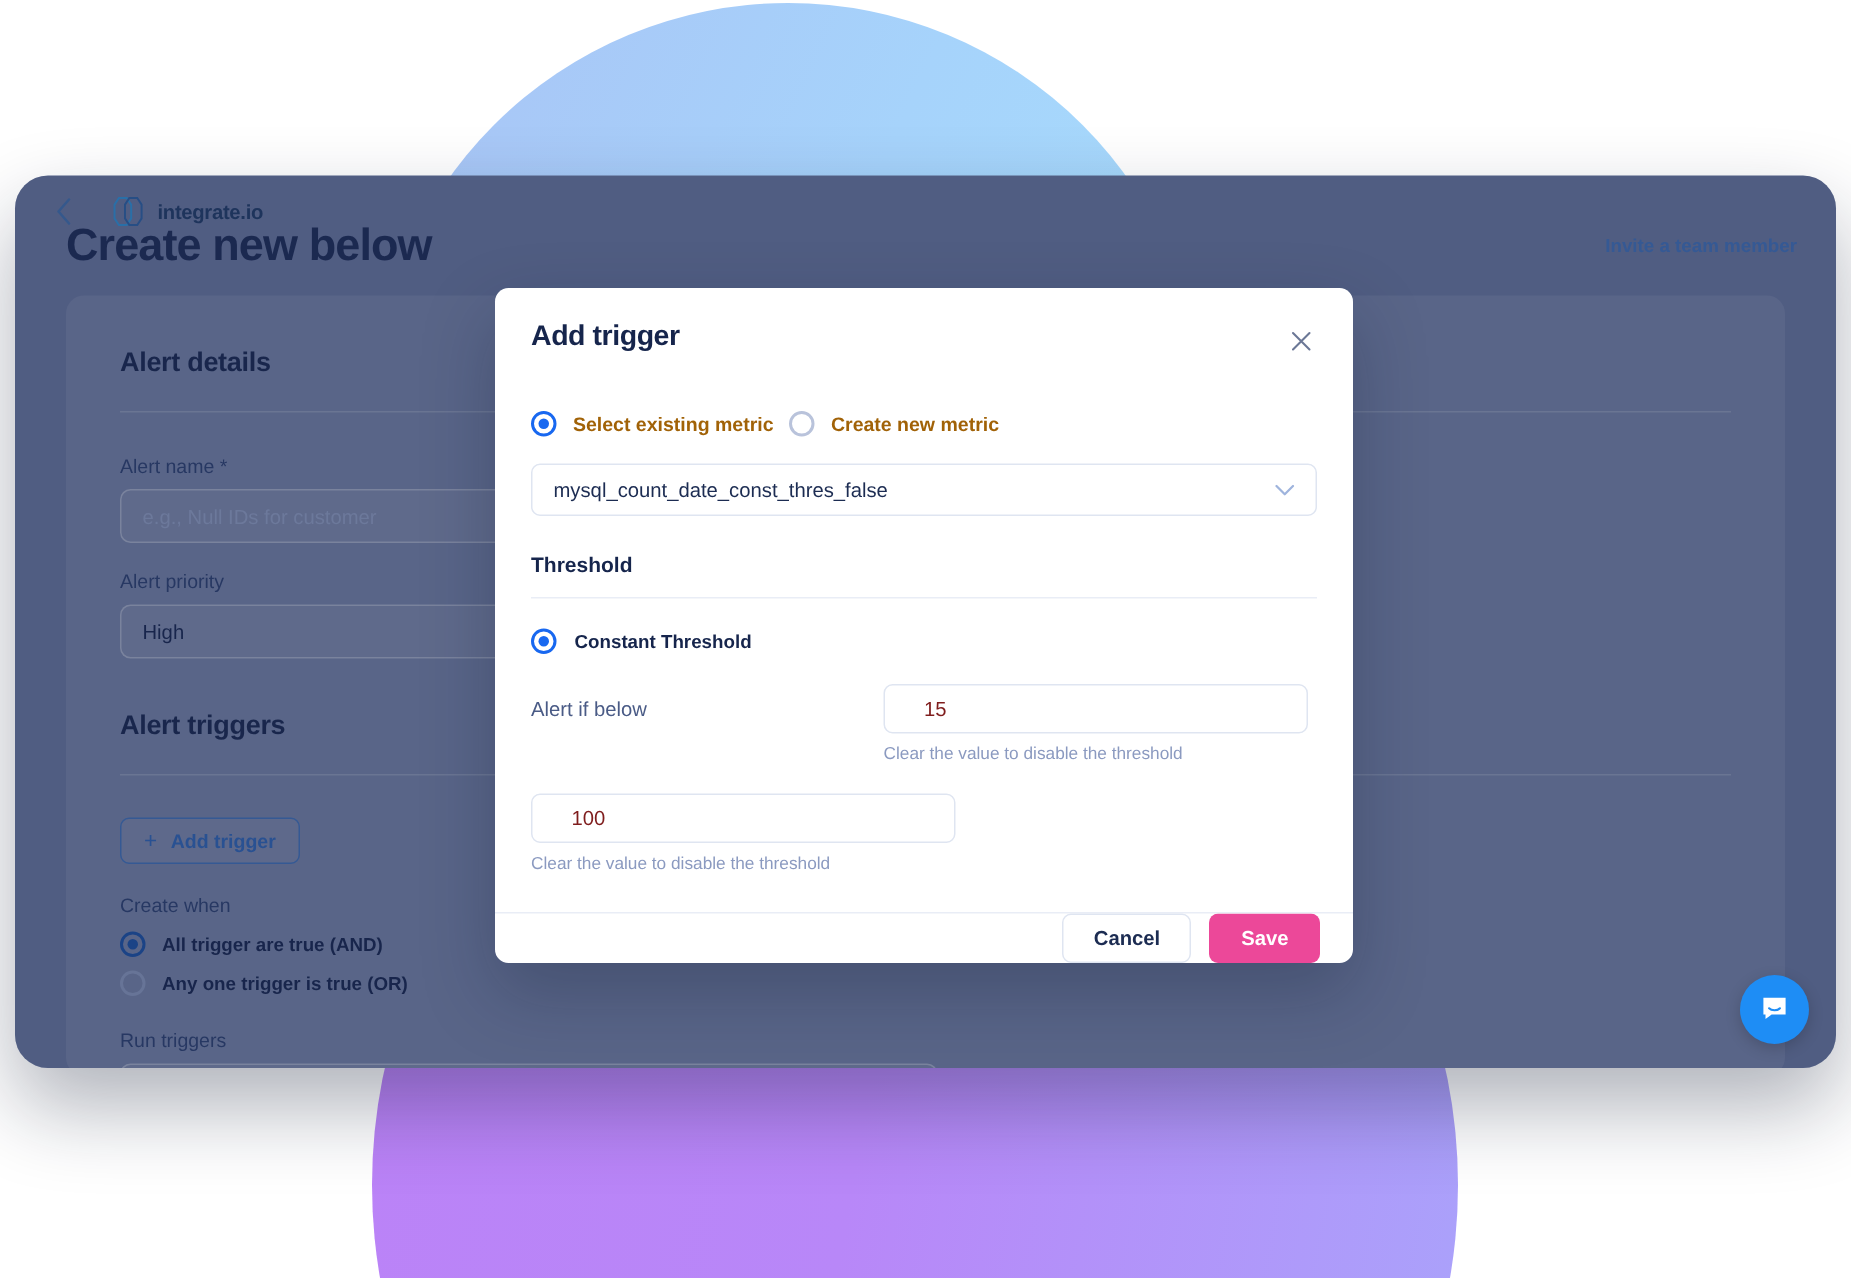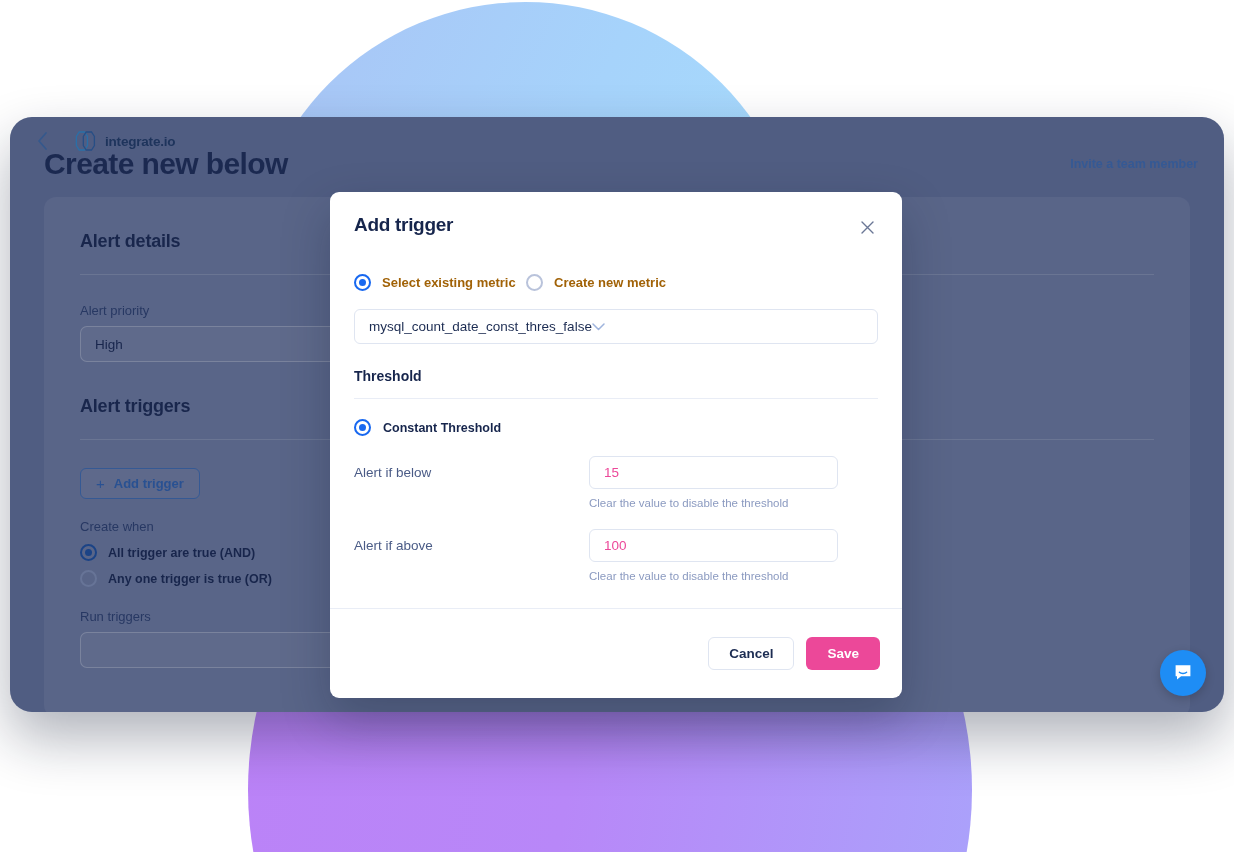--- a/index.html
+++ b/index.html
@@ -295,20 +295,21 @@
     background: #1868f0;
   }
 
   #metric-select {
     margin-top: 18px;
     height: 35px;
     border: 1px solid #dfe5f1;
     border-radius: 6px;
     display: flex;
     align-items: center;
+    justify-content: space-between;
     padding: 0 14px;
     cursor: pointer;
   }
   #metric-select-value {
     font-size: 13.5px;
     color: #1c2c52;
   }
   #metric-select .chev { color: #9fb4dd; display: flex; }
 
   #threshold-title {
@@ -339,41 +340,41 @@
   }
   .threshold-field .tf-label {
     width: 235px;
     flex: 0 0 auto;
     font-size: 13.5px;
     color: #4a5b86;
     padding-top: 9px;
   }
   .threshold-field .tf-control { flex: 1 1 auto; }
   .tf-input {
-    width: 249px;
+    width: 283px;
     height: 33px;
     border: 1px solid #dfe5f1;
     border-radius: 6px;
     display: flex;
     align-items: center;
-    padding: 0 14px;
+    padding: 0 26px;
     font-size: 13.5px;
-    color: #ec4899;
+    color: #7f1d1d;
     background: #fff;
   }
   .tf-hint {
     margin-top: 8px;
     font-size: 11.5px;
     color: #8b9ac0;
   }
 
   #modal-footer {
     margin-top: 26px;
     border-top: 1px solid #e9edf6;
-    padding: 28px 22px;
+    padding: 0 22px;
     display: flex;
     justify-content: flex-end;
     gap: 12px;
   }
   .btn {
     height: 33px;
     padding: 0 20px;
     border-radius: 6px;
     font-size: 13.5px;
     font-weight: 700;
@@ -438,20 +439,24 @@
 
     <div id="page-title">Create new below</div>
 
     <div id="content-card">
 
       <div>
         <div class="section-title">Alert details</div>
         <div class="section-rule"></div>
 
         <div id="alert-details-body">
+          <div class="field-row">
+            <div class="field-label">Alert name *</div>
+            <div class="field-box placeholder" style="width:545px">e.g., Null IDs for customer</div>
+          </div>
 
           <div class="field-row">
             <div class="field-label">Alert priority</div>
             <div class="field-box value" style="width:545px">High</div>
           </div>
         </div>
       </div>
 
       <div id="alert-triggers">
         <div class="section-title">Alert triggers</div>
@@ -533,21 +538,20 @@
 
       <div class="threshold-field">
         <div class="tf-label">Alert if below</div>
         <div class="tf-control">
           <div class="tf-input">15</div>
           <div class="tf-hint">Clear the value to disable the threshold</div>
         </div>
       </div>
 
       <div class="threshold-field">
-        <div class="tf-label">Alert if above</div>
         <div class="tf-control">
           <div class="tf-input">100</div>
           <div class="tf-hint">Clear the value to disable the threshold</div>
         </div>
       </div>
     </div>
 
     <div id="modal-footer">
       <div class="btn" id="cancel-button">Cancel</div>
       <div class="btn" id="save-button">Save</div>

